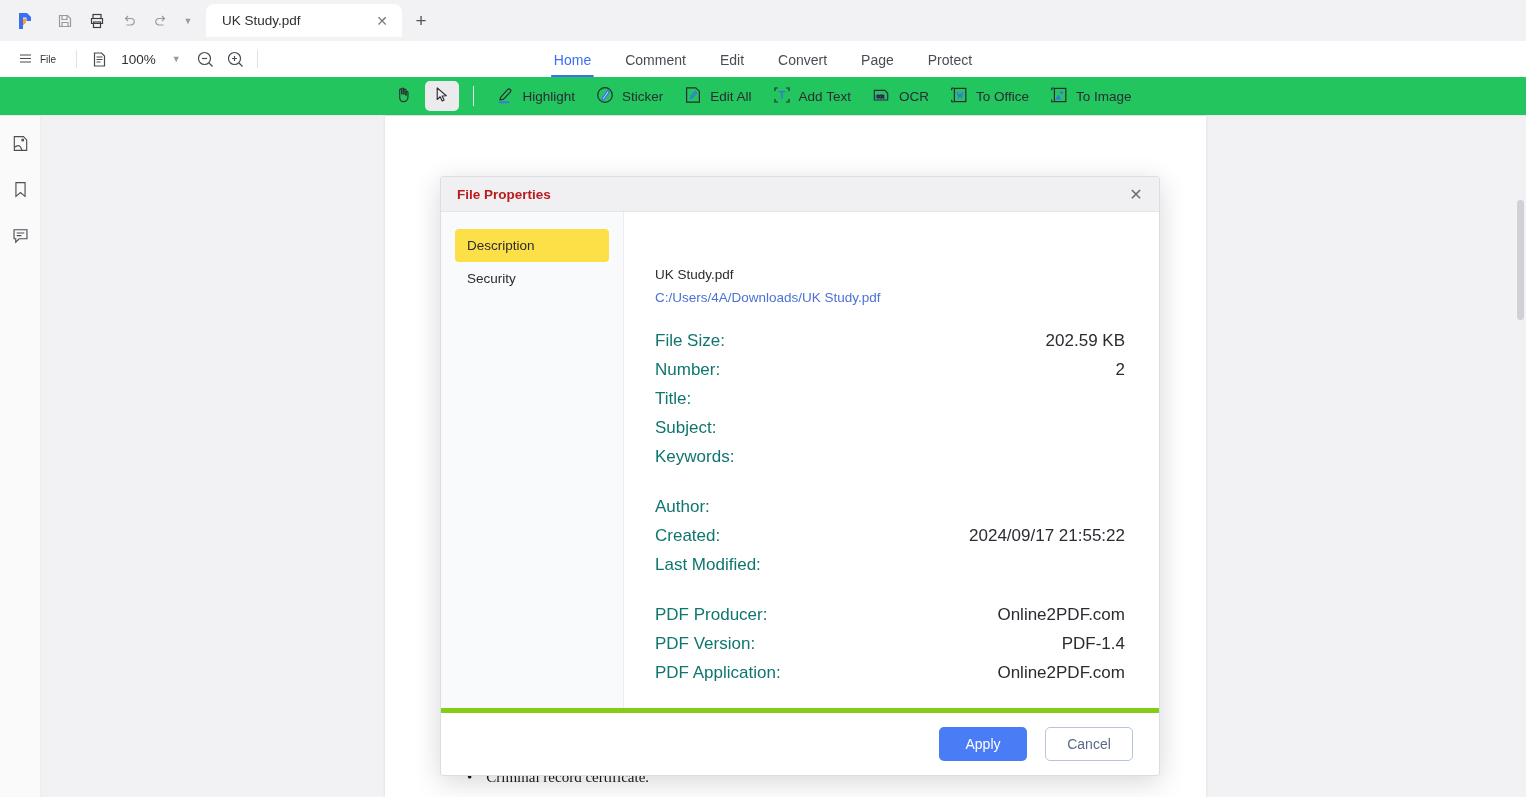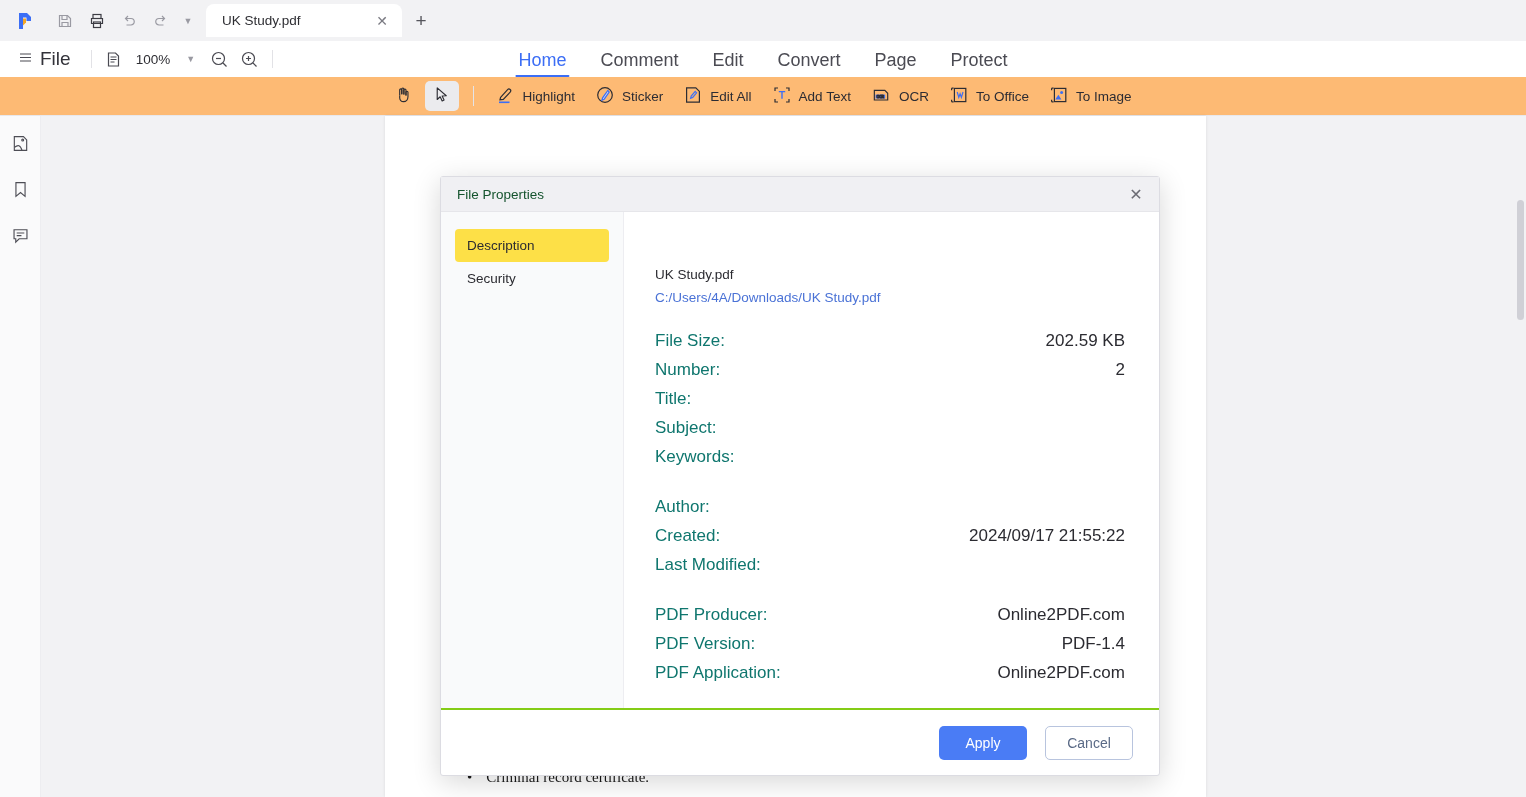--- a/index.html
+++ b/index.html
@@ -43,36 +43,36 @@
     color: #5c3a0b; font-size: 12.5px; display: flex; align-items: center;
     font-weight: 600; margin-right: 16px;
   }
   .tb-rb { width: 34px; height: 34px; display: flex; align-items: center; justify-content: center; color: #5a5a62; }
 
   
   .menurow {
     position: absolute; left: 0; top: 41px; width: 1526px; height: 36px;
     background: #ffffff; display: flex; align-items: center;
   }
-  .file-btn { display: flex; align-items: center; gap: 7px; padding: 0 12px 0 18px; height: 30px; color: #33333a; font-size: 19px; }
+  .file-btn { display: flex; align-items: center; gap: 7px; padding: 0 12px 0 18px; height: 30px; color: #33333a; font-size: 10px; }
   .vline { width: 1px; height: 18px; background: #e2e2e6; margin: 0 8px; }
   .zoom-grp { display: flex; align-items: center; gap: 2px; }
   .zi { width: 28px; height: 28px; display: flex; align-items: center; justify-content: center; color: #4a4a52; }
   .zoom-val { font-size: 13.5px; color: #2e2e33; min-width: 46px; text-align: left; padding-left: 6px; }
   .zoom-caret { width: 26px; height: 28px; display: flex; align-items: center; justify-content: center; color: #9a9aa2; font-size: 9px; }
 
   .ribbon-tabs { position: absolute; left: 50%; transform: translateX(-50%); display: flex; align-items: flex-end; height: 36px; gap: 0; }
-  .rtab { padding: 0 17px; height: 34px; display: flex; align-items: center; font-size: 18px; color: #4b4b53; position: relative; }
+  .rtab { padding: 0 17px; height: 34px; display: flex; align-items: center; font-size: 14px; color: #4b4b53; position: relative; }
   .rtab.active { color: #3c6ef5; }
   .rtab.active::after { content: ""; position: absolute; left: 14px; right: 14px; bottom: 0; height: 2px; background: #3c6ef5; border-radius: 2px; }
 
   
   .ribbon {
     position: absolute; left: 0; top: 77px; width: 1526px; height: 39px;
-    background: #fdba74; border-bottom: 1px solid #e8e8ec;
+    background: #22c55e; border-bottom: 1px solid #e8e8ec;
     display: flex; align-items: center; justify-content: center; gap: 4px;
   }
   .rb-tool { height: 30px; border-radius: 5px; display: flex; align-items: center; gap: 7px; padding: 0 8px; color: #2c2c33; font-size: 13.5px; }
   .rb-tool.sel { background: #ebebee; }
   .rb-icon-only { width: 34px; justify-content: center; padding: 0; }
   .rb-sep { width: 1px; height: 20px; background: #e4e4e8; margin: 0 10px; }
 
   
   .rail {
     position: absolute; left: 0; top: 116px; width: 41px; height: 681px;
@@ -97,38 +97,38 @@
   .modal {
     position: absolute; left: 440px; top: 176px; width: 720px; height: 600px;
     background: #ffffff; border: 1px solid #dcdce2; border-radius: 3px;
     box-shadow: 0 6px 28px rgba(0,0,0,.16);
     display: flex; flex-direction: column;
   }
   .modal-head {
     height: 35px; background: #f0f0f3; border-bottom: 1px solid #e6e6ea;
     display: flex; align-items: center; padding: 0 10px 0 16px;
   }
-  .modal-title { font-size: 13.5px; color: #14532d; flex: 1; }
+  .modal-title { font-size: 13.5px; color: #b91c1c; flex: 1; font-weight: bold; }
   .modal-close { width: 26px; height: 26px; display: flex; align-items: center; justify-content: center; color: #6d6d75; font-size: 16px; border-radius: 3px; }
   .modal-body { flex: 1; display: flex; min-height: 0; }
   .modal-nav { width: 183px; background: #f9fafb; border-right: 1px solid #ededf1; padding: 17px 14px 0 14px; }
   .nav-item { height: 33px; border-radius: 4px; display: flex; align-items: center; padding: 0 12px; font-size: 13.5px; color: #2b2b31; }
   .nav-item.active { background: #fde047; }
   .modal-main { flex: 1; padding: 55px 34px 0 31px; }
 
   .fname { font-size: 13.5px; color: #2b2b31; margin-bottom: 8px; }
   .fpath { font-size: 13.5px; color: #4a72d6; margin-bottom: 26px; }
 
   .prop-row { display: flex; justify-content: space-between; align-items: baseline; height: 29px; }
   .prop-label { font-size: 17px; color: #0f766e; }
   .prop-value { font-size: 17px; color: #2b2b31; text-align: left; }
   .prop-gap { height: 21px; }
 
   .modal-foot {
-    height: 67px; border-top: 2px solid #84cc16;
+    height: 67px; border-top: 5px solid #84cc16;
     display: flex; align-items: center; justify-content: flex-end; gap: 18px; padding-right: 26px;
   }
   .btn { height: 34px; min-width: 88px; border-radius: 5px; display: flex; align-items: center; justify-content: center; font-size: 14px; }
   .btn-primary { background: #4a7cf5; color: #ffffff; }
   .btn-secondary { background: #ffffff; color: #5a6a86; border: 1px solid #b8c4de; }
 </style>
 </head>
 <body>
 
 <div id="app">

